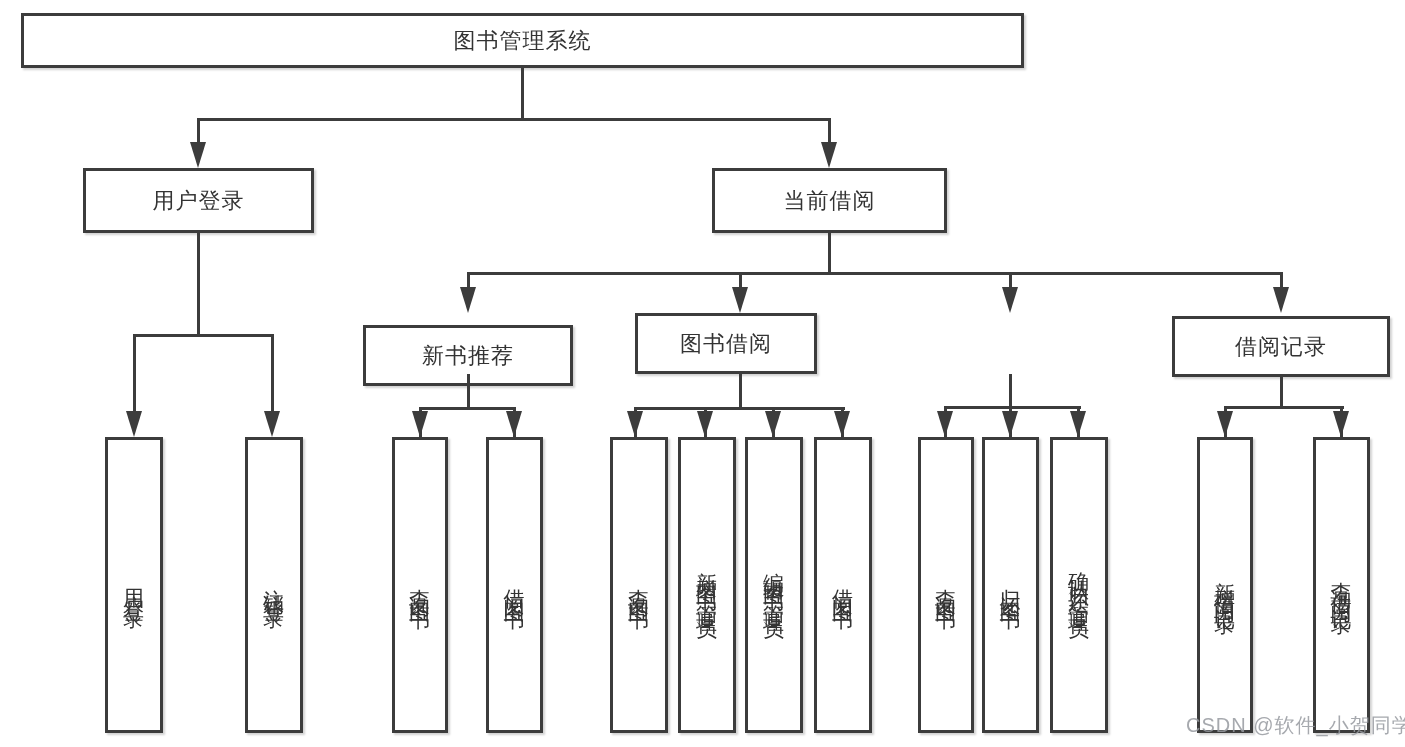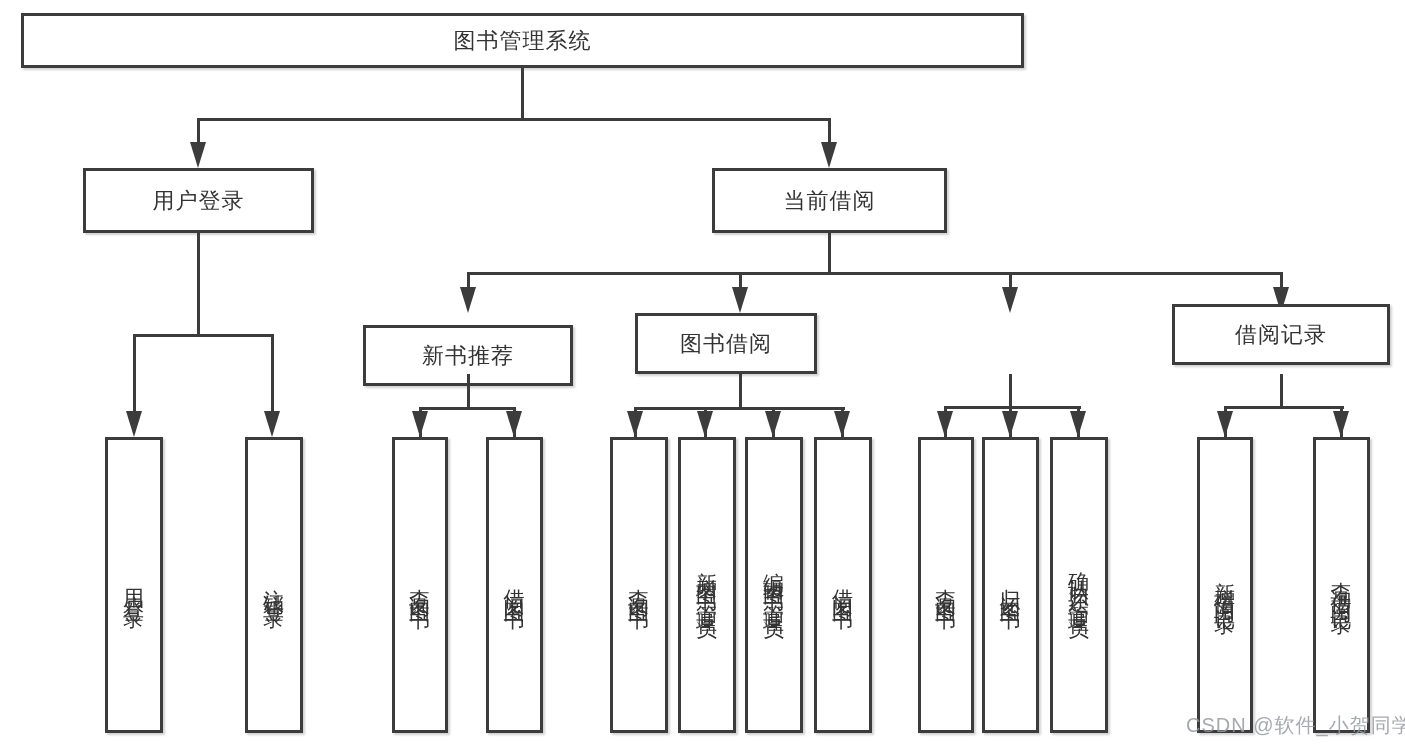--- a/index.html
+++ b/index.html
@@ -88,21 +88,21 @@
   <div class="arrow" style="left:1002px;top:287px;"></div>
   <div class="v-line" style="left:1280px;top:272px;width:3px;height:25px;"></div>
   <div class="arrow" style="left:1273px;top:287px;"></div>
 
   <div class="node" style="left:363px;top:313px;width:210px;height:61px;margin-top:12px;">
     <span class="hlabel">新书推荐</span>
   </div>
   <div class="node" style="left:635px;top:313px;width:182px;height:61px;">
     <span class="hlabel">图书借阅</span>
   </div>
-  <div class="node" style="left:1172px;top:304px;width:218px;height:61px;">
+  <div class="node" style="left:1172px;top:316px;width:218px;height:61px;">
     <span class="hlabel">借阅记录</span>
   </div>
 
   <div class="v-line" style="left:467px;top:374px;width:3px;height:36px;"></div>
   <div class="h-line" style="left:419px;top:407px;width:97px;height:3px;"></div>
   <div class="v-line" style="left:419px;top:407px;width:3px;height:30px;"></div>
   <div class="arrow" style="left:412px;top:411px;"></div>
   <div class="v-line" style="left:513px;top:407px;width:3px;height:30px;"></div>
   <div class="arrow" style="left:506px;top:411px;"></div>
 

